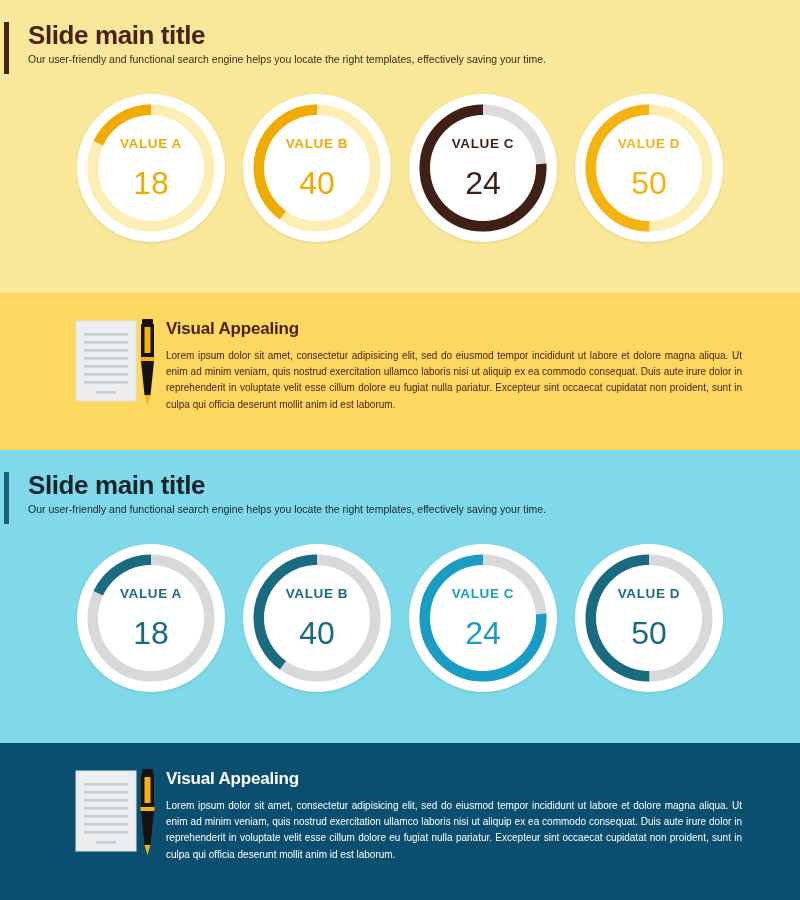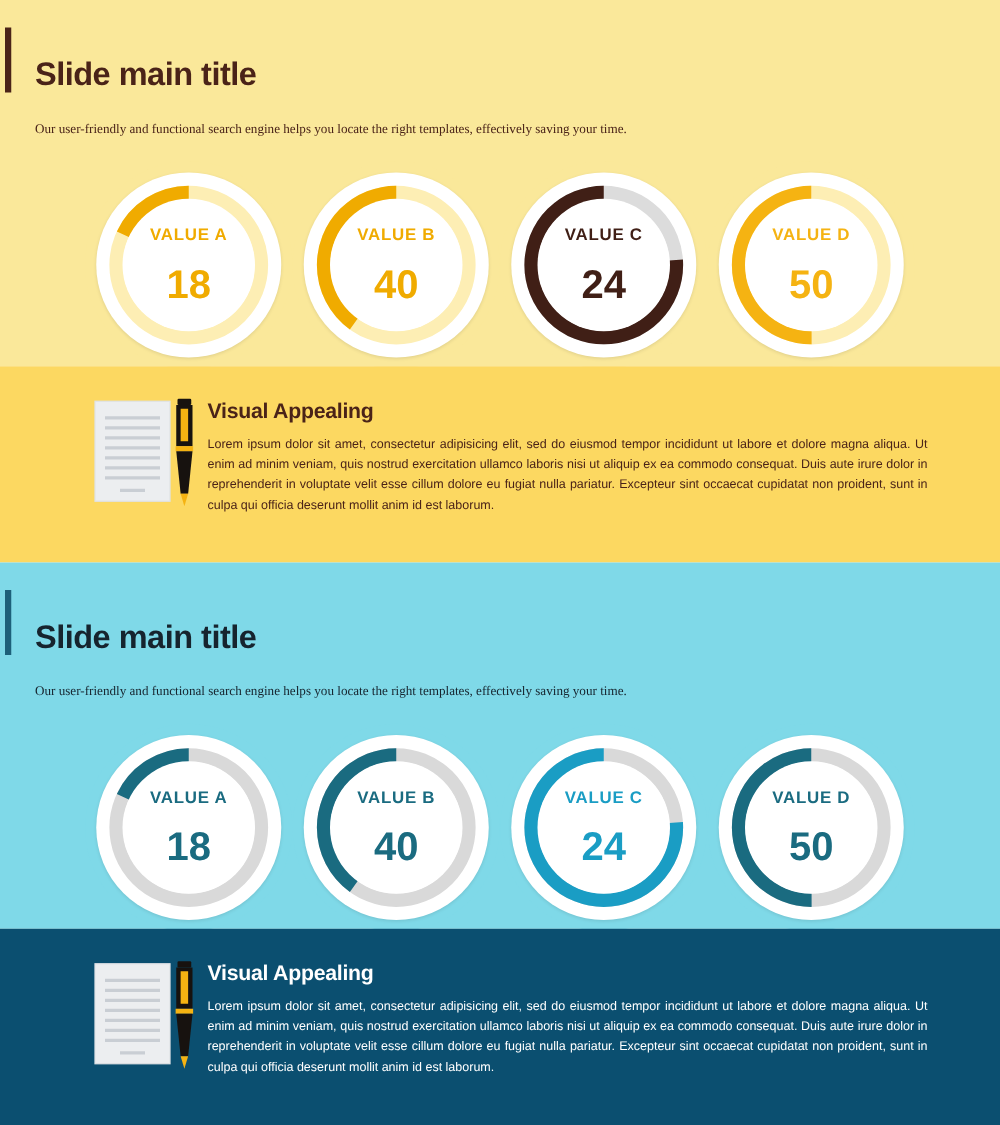--- a/index.html
+++ b/index.html
@@ -13,23 +13,22 @@
 
   
   .header { position: relative; padding: 22px 0 0 28px; }
   .accent-bar {
     position: absolute; left: 4px; top: 22px;
     width: 5px; height: 52px;
   }
   .slide-title {
     font-size: 26px; font-weight: bold; letter-spacing: -0.4px;
     line-height: 1.05;
-    margin-top: 24px;
-  }
-  .slide-sub { font-size: 10.5px; margin-top: 24px; line-height: 1.3; font-family: Liberation Serif, serif; }
+  }
+  .slide-sub { font-size: 10.5px; margin-top: 4px; line-height: 1.3; }
 
   
   .donut-row {
     display: flex; justify-content: center;
     padding: 18px 24px 0 24px;
   }
   .donut-card { position: relative; width: 166px; height: 166px; }
   .donut-outer {
     position: absolute; inset: 0; border-radius: 50%;
   }
@@ -42,21 +41,21 @@
   .donut-hole {
     position: absolute; left: 30px; top: 30px; right: 30px; bottom: 30px;
     border-radius: 50%; background: #ffffff;
     display: flex; flex-direction: column;
     align-items: center; justify-content: center;
   }
   .donut-label {
     font-size: 13.5px; font-weight: bold; letter-spacing: 0.6px;
   }
   .donut-value {
-    font-size: 32px; font-weight: bold; line-height: 1.05; margin-top: 16px;
+    font-size: 32px; font-weight: normal; line-height: 1.05; margin-top: 16px;
   }
 
   
   .feature {
     display: flex; align-items: flex-start;
     padding: 22px 58px 26px 58px; 
   }
   .doc-icon { position: relative; width: 108px; height: 92px; flex: none; }
   .feature-text { flex: 1; padding-top: 4px; }
   .feature-title {

